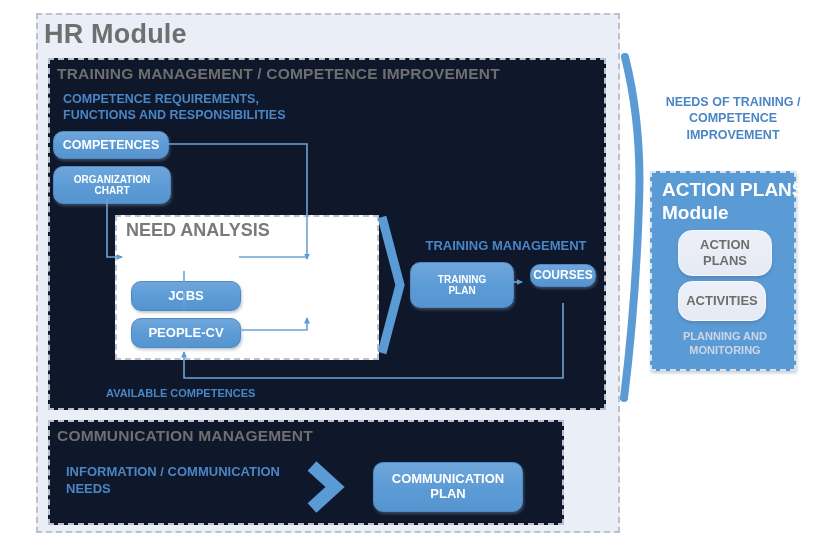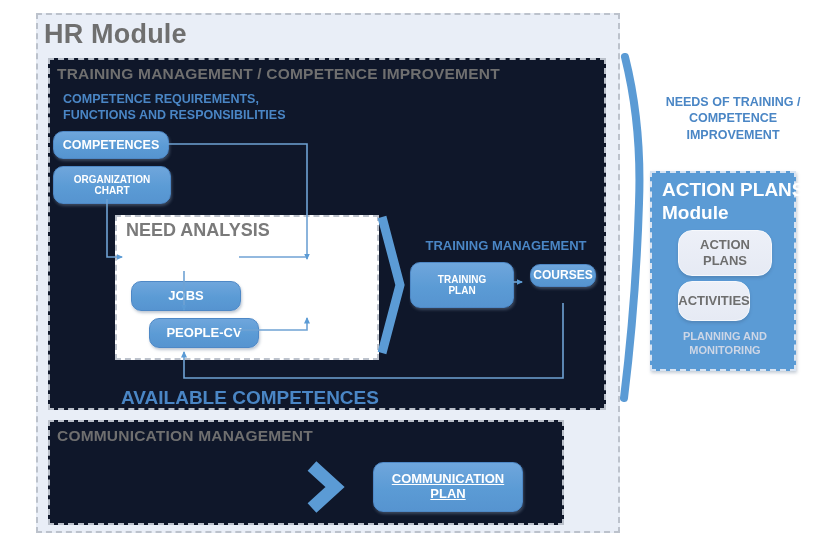--- a/index.html
+++ b/index.html
@@ -60,42 +60,43 @@
 <div class="abs panel training-box">
   <div class="abs sec-header" style="left:7px;top:5px;">TRAINING MANAGEMENT / COMPETENCE IMPROVEMENT</div>
   <div class="abs btn" style="left:3px;top:71px;width:116px;height:28px;font-size:12.5px;">COMPETENCES</div>
 
   <div class="abs blue-label" style="left:13px;top:31px;width:262px;font-size:12.5px;line-height:1.3;">COMPETENCE REQUIREMENTS, FUNCTIONS AND RESPONSIBILITIES</div>
   <div class="abs btn" style="left:3px;top:106px;width:118px;height:38px;font-size:10px;padding:0 10px;">ORGANIZATION CHART</div>
 
   <div class="abs na-box">
     <div class="abs na-title">NEED ANALYSIS</div>
     <div class="abs btn" style="left:14px;top:28px;width:110px;height:30px;font-size:13px;margin-top:36px;">JOBS</div>
-    <div class="abs btn" style="left:32px;top:101px;width:110px;height:30px;font-size:13px;">PEOPLE-CV</div>
+    <div class="abs btn" style="left:14px;top:101px;width:110px;height:30px;font-size:13px;">PEOPLE-CV</div>
   </div>
 
   <div class="abs blue-label" style="left:360px;top:178px;width:192px;text-align:center;font-size:13px;white-space:nowrap;">TRAINING MANAGEMENT</div>
   <div class="abs btn" style="left:360px;top:202px;width:104px;height:46px;font-size:10px;padding:0 16px;">TRAINING PLAN</div>
   <div class="abs btn" style="left:480px;top:204px;width:66px;height:23px;font-size:12px;">COURSES</div>
 
-  <div class="abs blue-label" style="left:71px;top:327px;font-size:19px;white-space:nowrap;">AVAILABLE COMPETENCES</div>
+  <div class="abs blue-label" style="left:56px;top:327px;font-size:11px;white-space:nowrap;">AVAILABLE COMPETENCES</div>
 </div>
 
 <div class="abs panel comm-box">
   <div class="abs sec-header" style="left:7px;top:5px;">COMMUNICATION MANAGEMENT</div>
-  <div class="abs btn" style="left:323px;top:40px;width:150px;height:50px;font-size:13px;padding:0 14px;text-decoration:underline;">COMMUNICATION PLAN</div>
+  <div class="abs blue-label" style="left:16px;top:42px;width:225px;font-size:13px;line-height:1.3;">INFORMATION / COMMUNICATION NEEDS</div>
+  <div class="abs btn" style="left:323px;top:40px;width:150px;height:50px;font-size:13px;padding:0 14px;">COMMUNICATION PLAN</div>
 </div>
 
 <div class="abs blue-label" style="left:647px;top:94px;width:172px;text-align:center;font-size:12.5px;line-height:1.3;">NEEDS OF TRAINING / COMPETENCE IMPROVEMENT</div>
 
 <div class="abs action-module">
   <div class="abs am-title" style="left:10px;top:6px;">ACTION PLANS</div>
   <div class="abs am-title" style="left:10px;top:29px;">Module</div>
   <div class="abs btn-light" style="left:26px;top:57px;width:94px;height:46px;font-size:13px;padding:0 14px;">ACTION PLANS</div>
-  <div class="abs btn-light" style="left:26px;top:108px;width:72px;height:40px;font-size:13px;">ACTIVITIES</div>
+  <div class="abs btn-light" style="left:26px;top:108px;width:88px;height:40px;font-size:13px;">ACTIVITIES</div>
   <div class="abs am-footer" style="left:6px;top:156px;width:134px;">PLANNING AND MONITORING</div>
 </div>
 
 <svg class="abs overlay" viewBox="0 0 824 542" xmlns="http://www.w3.org/2000/svg">
   <defs>
     <marker id="ah" markerWidth="7" markerHeight="7" refX="5.5" refY="3" orient="auto" markerUnits="userSpaceOnUse">
       <path d="M0,0 L6.5,3 L0,6 Z" fill="#5B9BD5"></path>
     </marker>
   </defs>
 

